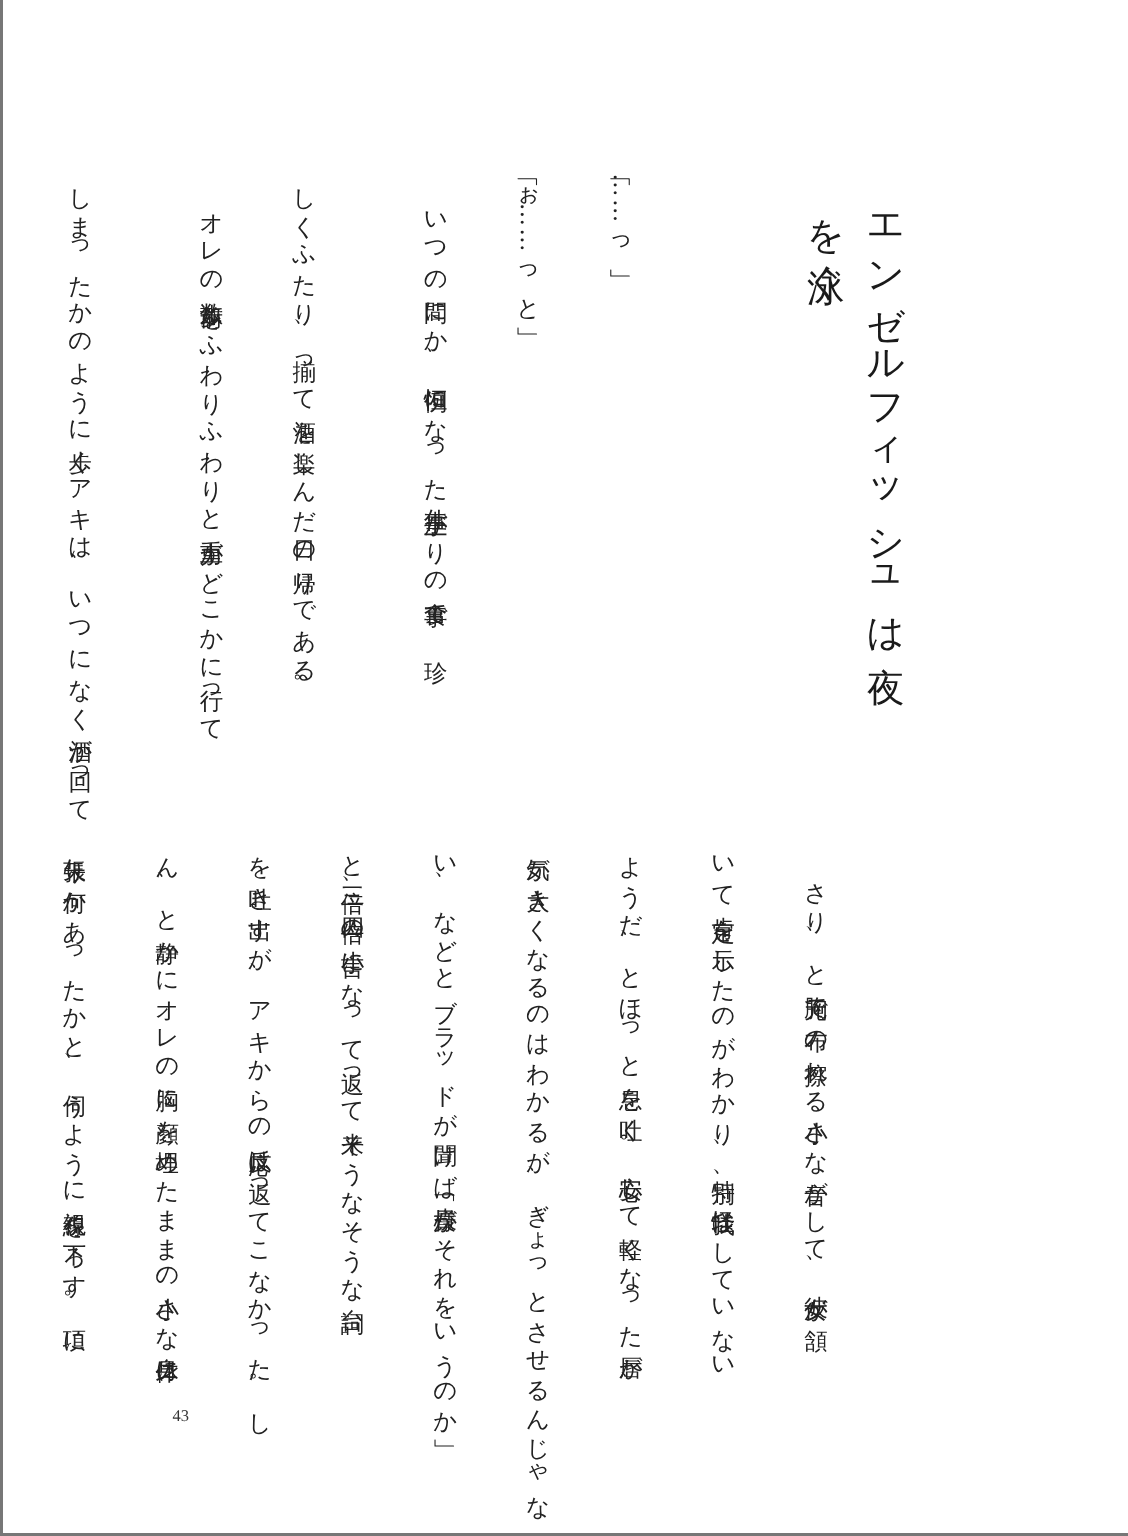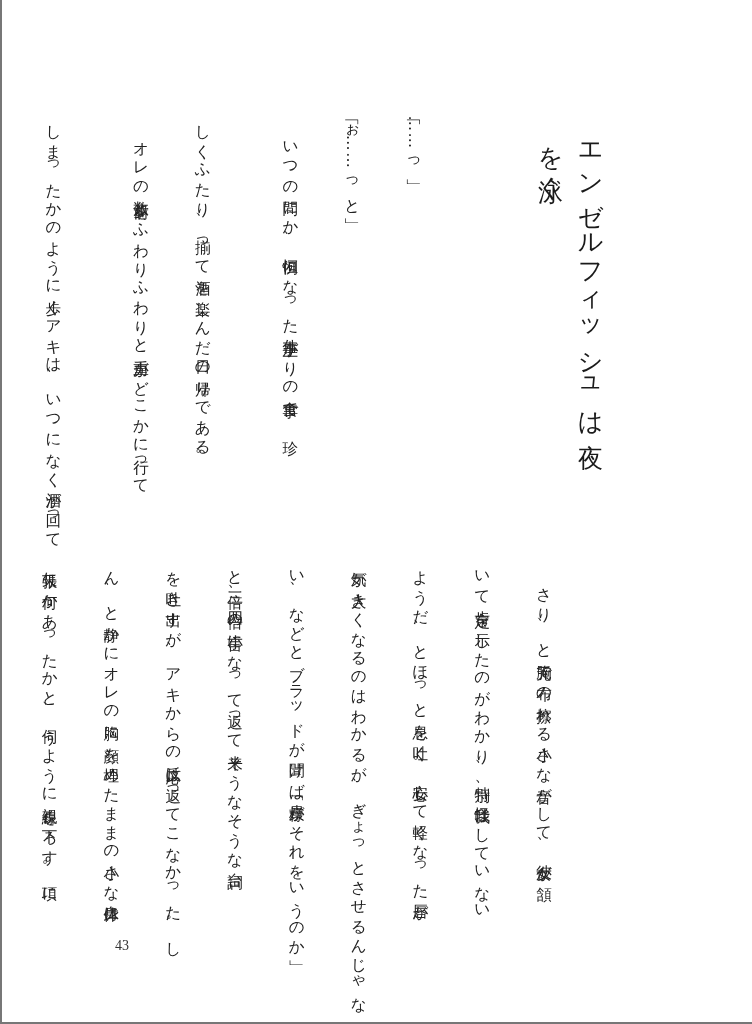--- a/index.html
+++ b/index.html
@@ -20,21 +20,21 @@
       position: absolute; writing-mode: vertical-rl; font-size: 15.6px; letter-spacing: 1.5px;
       color: #222; white-space: pre;
     }
     .block .col { display: block; line-height: 25.8px; }
     .block .col.gap { margin-left: 25.8px; }
 
     .upper { right: 290px; top: 114px; height: 380px; }
     .lower { right: 160px; top: 560px; height: 380px; }
 
     .page-number {
-      position: absolute; left: 113px; top: 938px; font-size: 14px; color: #333;
+      position: absolute; left: 113px; top: 938px; font-size: 11px; color: #333;
       font-family: "Liberation Serif", serif;
     }
   </style>
 </head>
 <body>
 
 <div class="frame-left"></div>
 <div class="frame-bottom"></div>
 
 <div class="page">

